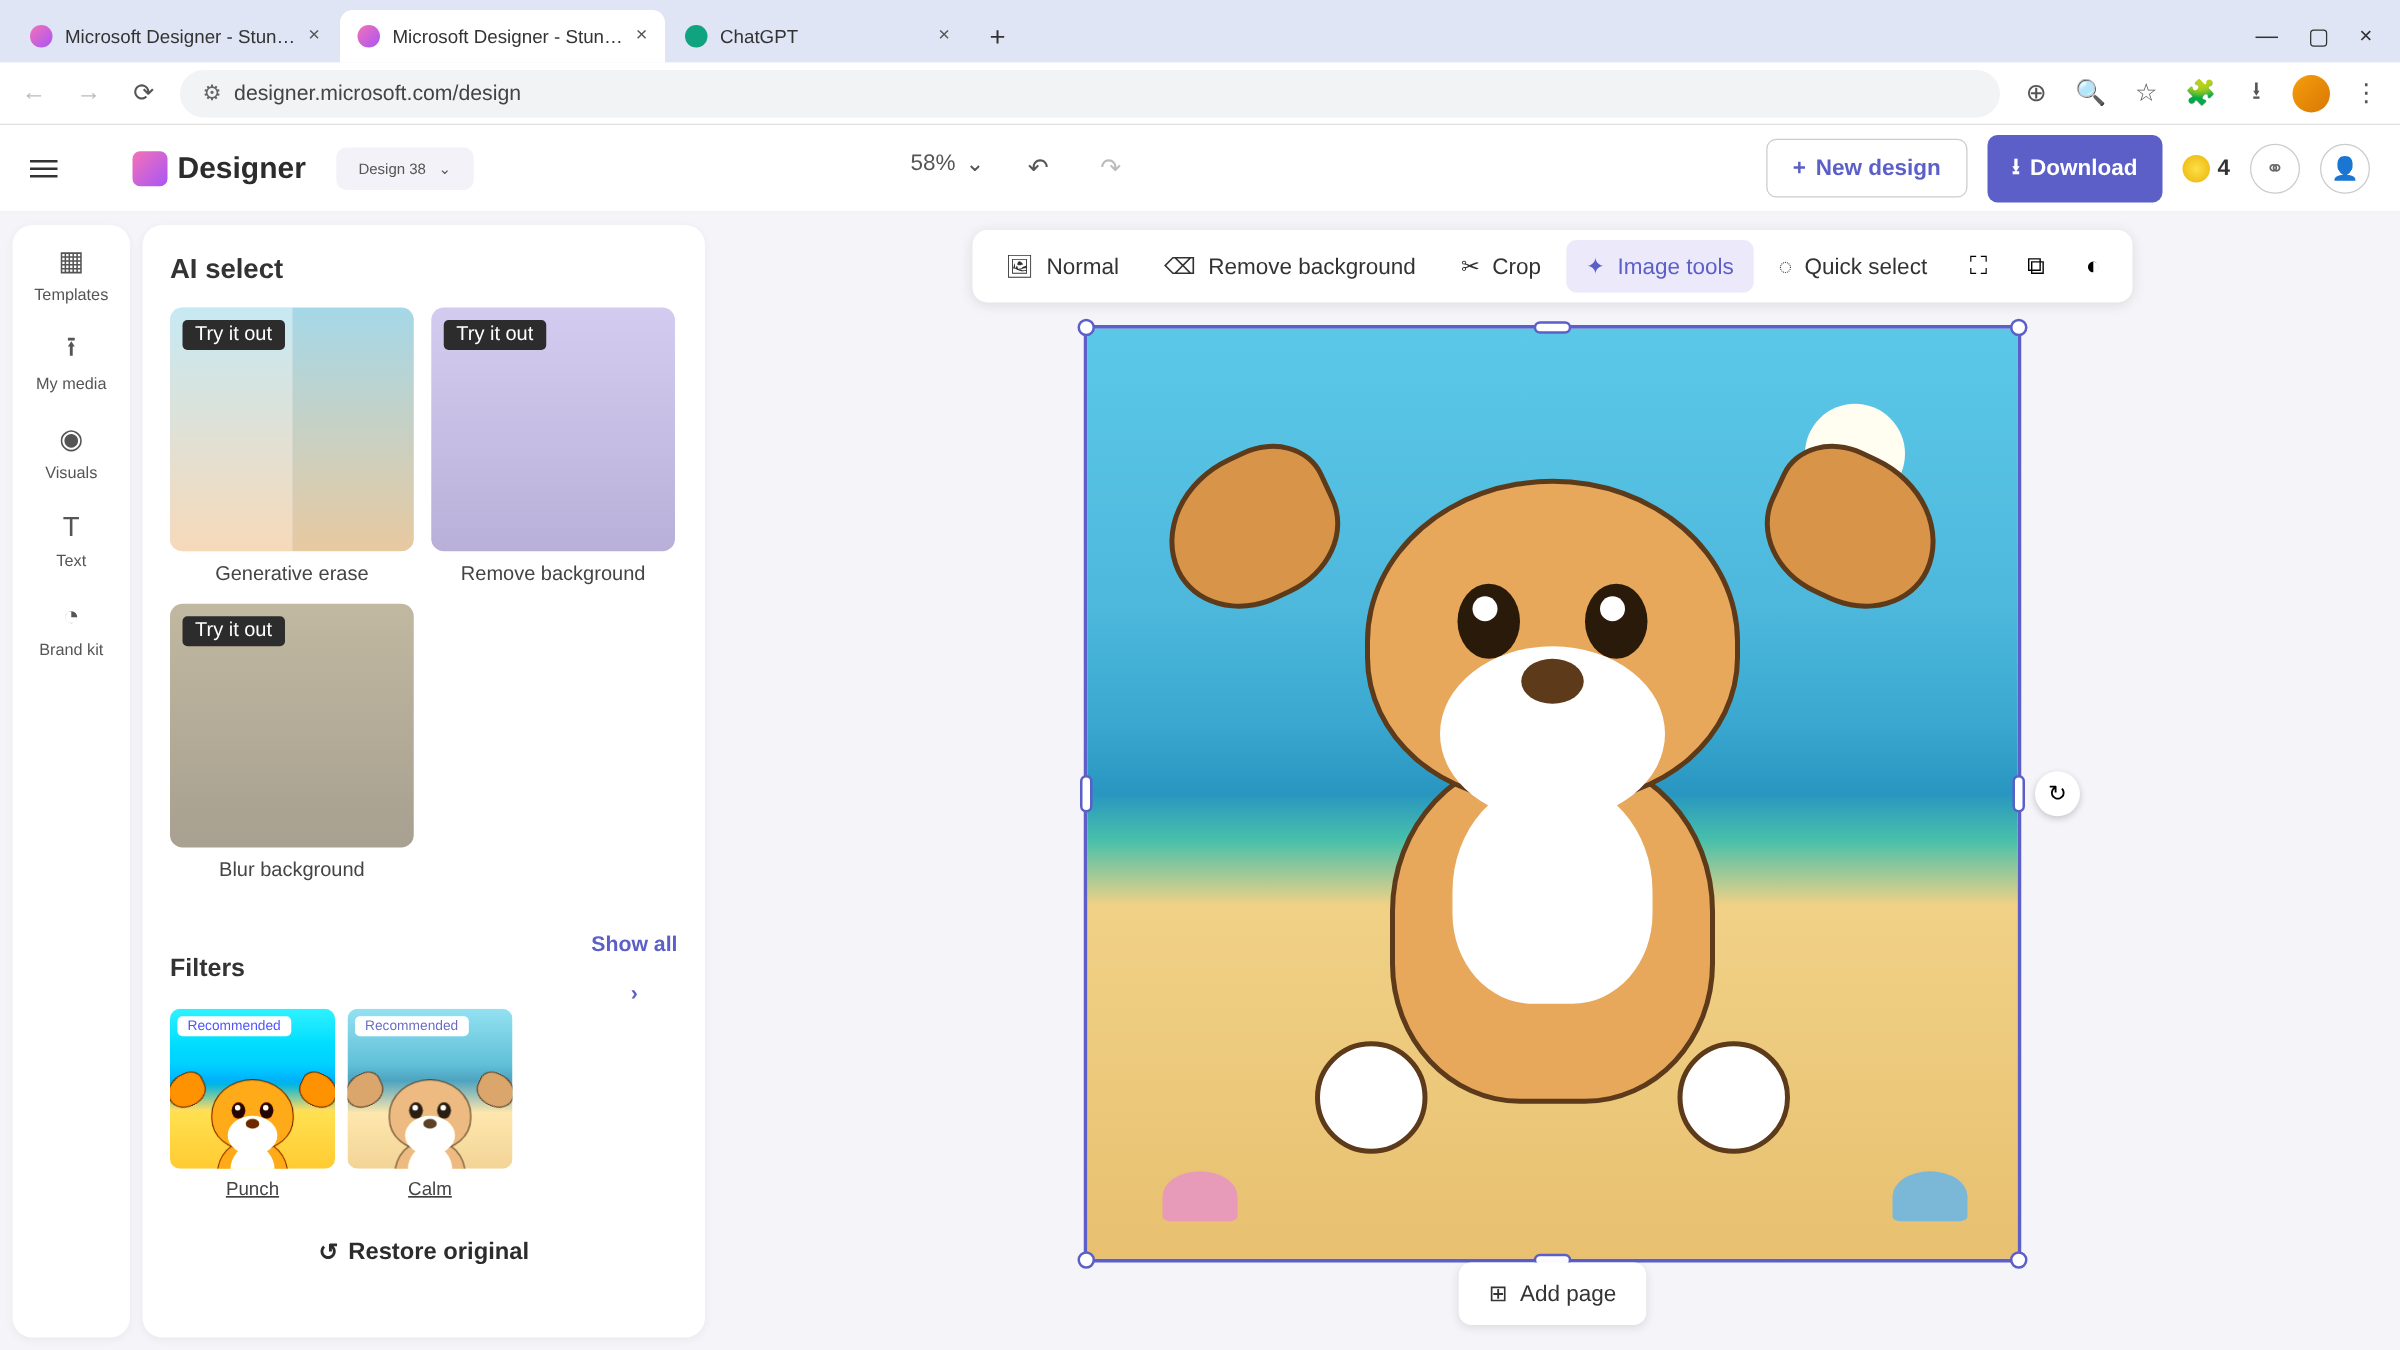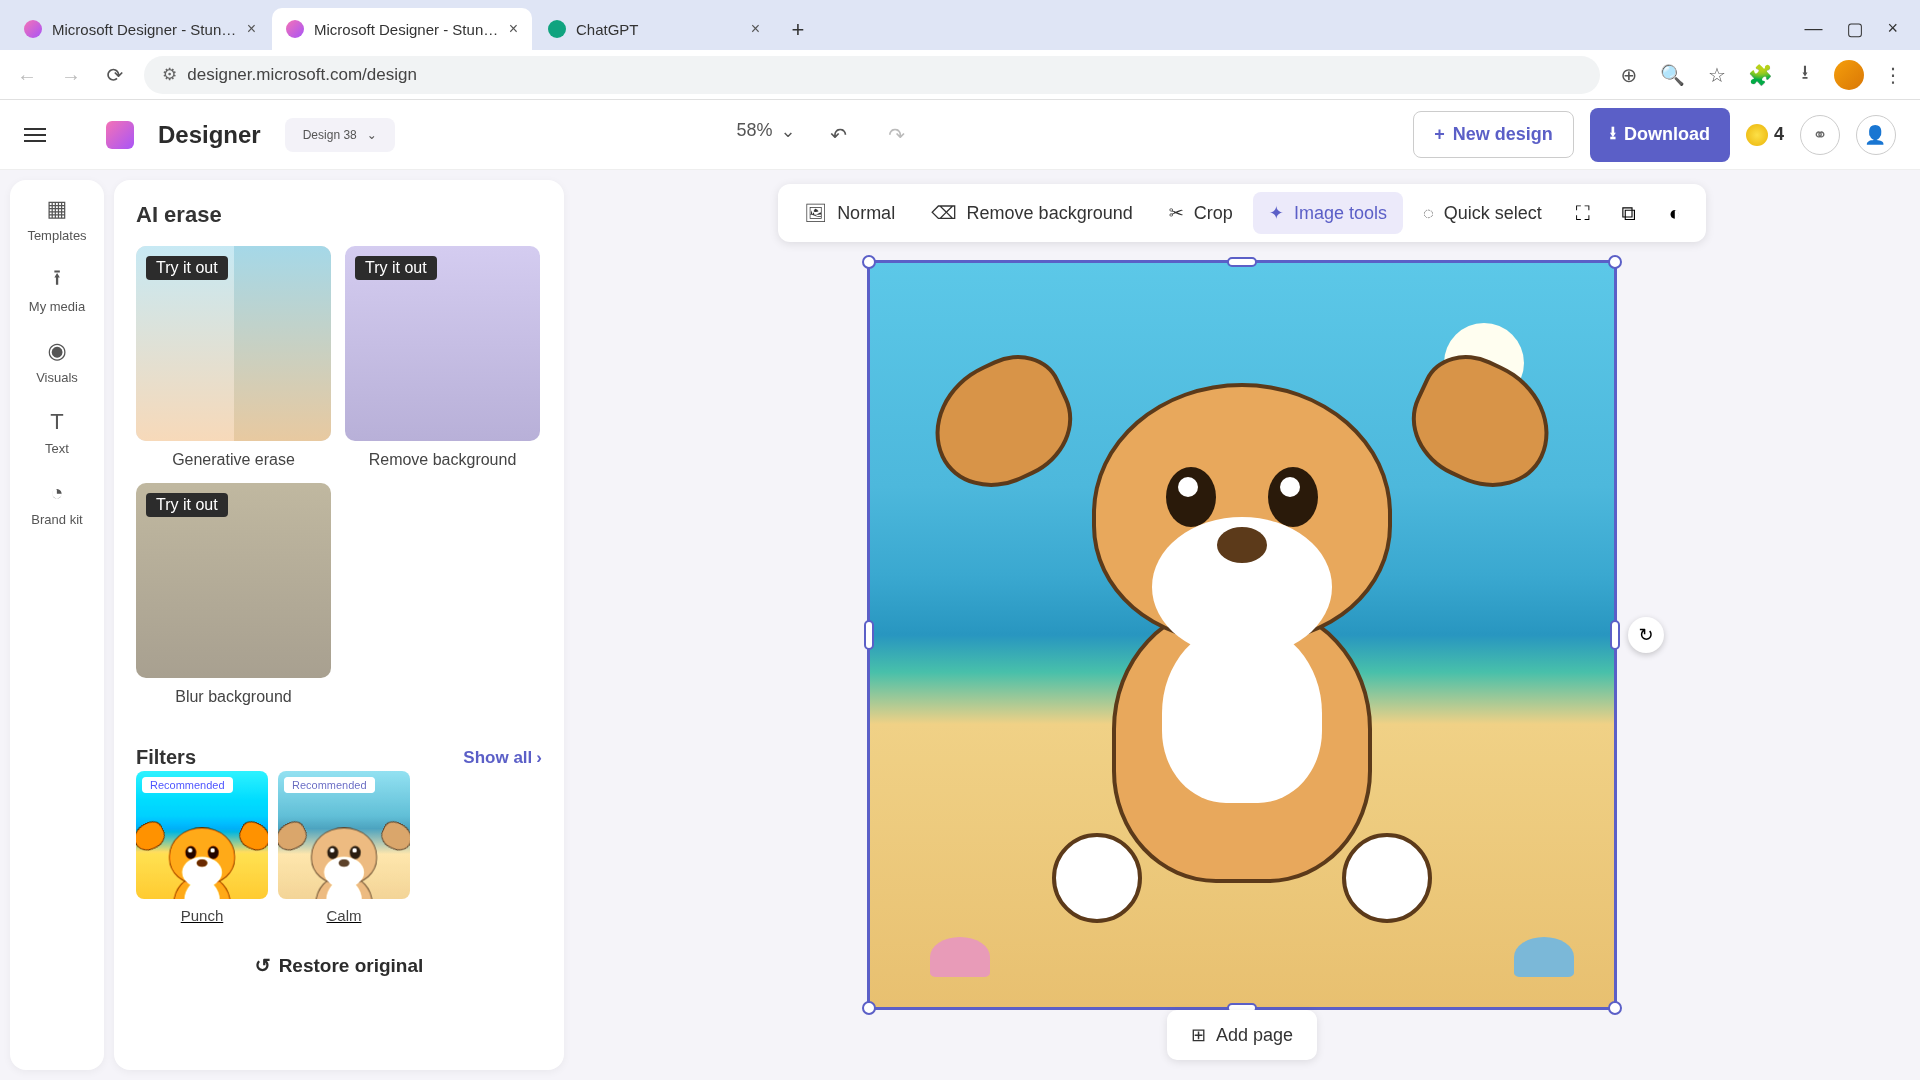--- a/index.html
+++ b/index.html
@@ -20,21 +20,21 @@
 .nav-icon.disabled { color: #bbb; }
 .url-box { flex: 1; background: #f1f3f4; border-radius: 24px; height: 38px; display: flex; align-items: center; padding: 0 18px; font-size: 17px; color: #444; }
 .url-box .lock { margin-right: 10px; color: #666; }
 .toolbar-icons { display: flex; gap: 14px; align-items: center; }
 .avatar { width: 30px; height: 30px; border-radius: 50%; background: linear-gradient(135deg, #f59e0b, #d97706); }
 
 
 .app-header { height: 70px; background: #fff; display: flex; align-items: center; padding: 0 24px; border-bottom: 1px solid #eee; }
 .hamburger { width: 40px; height: 40px; display: flex; flex-direction: column; justify-content: center; gap: 4px; cursor: pointer; margin-right: 18px; }
 .hamburger span { height: 2px; background: #333; width: 22px; }
-.logo { display: flex; align-items: flex-end; gap: 24px; font-size: 24px; font-weight: 700; color: #2c2c2c; margin-right: 24px; padding-left: 24px; }
+.logo { display: flex; align-items: flex-end; gap: 8px; font-size: 24px; font-weight: 700; color: #2c2c2c; margin-right: 24px; padding-left: 24px; }
 .logo-icon { width: 28px; height: 28px; background: linear-gradient(135deg, #f472b6, #a855f7); border-radius: 6px; }
 .design-dropdown { background: #f3f2f8; padding: 10px 18px; border-radius: 8px; display: flex; align-items: center; gap: 10px; font-size: 12px; color: #555; cursor: pointer; }
 .zoom-control { margin-left: auto; margin-right: auto; display: flex; align-items: flex-start; gap: 28px; transform: translateX(-80px); }
 .zoom-level { display: flex; align-items: center; gap: 8px; font-size: 18px; color: #555; }
 .header-right { display: flex; align-items: center; gap: 16px; }
 .btn { display: flex; align-items: center; gap: 8px; padding: 12px 20px; border-radius: 8px; font-size: 18px; font-weight: 600; cursor: pointer; border: none; }
 .btn-outline { background: #fff; border: 1.5px solid #ccc; color: #5b5fc7; }
 .btn-primary { background: #5b5fc7; color: #fff; }
 .credits { display: flex; align-items: center; gap: 6px; font-size: 18px; font-weight: 600; color: #333; }
 .coin { width: 22px; height: 22px; border-radius: 50%; background: radial-gradient(circle, #fde047, #eab308); }
@@ -57,21 +57,21 @@
 .ai-thumb { width: 195px; height: 195px; border-radius: 10px; overflow: hidden; position: relative; background: #ddd; }
 .ai-thumb .half { position: absolute; top: 0; bottom: 0; width: 50%; }
 .ai-thumb .half.l { left: 0; background: linear-gradient(180deg, #c7e9f4, #f7d9b9); }
 .ai-thumb .half.r { right: 0; background: linear-gradient(180deg, #a5d8e8, #e8c9a0); }
 .ai-thumb.skate { background: linear-gradient(180deg, #d4ccf0, #b8b0d8); }
 .ai-thumb.basket { background: linear-gradient(180deg, #c0b8a0, #a8a090); filter: blur(0px); }
 .try-badge { position: absolute; top: 10px; left: 10px; background: #2c2c2c; color: #fff; font-size: 16px; padding: 3px 10px; border-radius: 4px; z-index: 2; }
 .ai-label { text-align: center; font-size: 16px; color: #444; margin-top: 10px; }
 .filters-header { display: flex; justify-content: space-between; align-items: center; margin-bottom: 2px; }
 .filters-title { font-size: 20px; font-weight: 700; color: #333; }
-.show-all { color: #5b5fc7; font-size: 17px; font-weight: 600; cursor: pointer; display: flex; align-items: center; gap: 4px; }
+.show-all { color: #5b5fc7; font-size: 17px; font-weight: 600; cursor: pointer; display: flex; align-items: center; gap: 19px; flex-direction: column; }
 .filter-grid { display: flex; gap: 10px; }
 .filter-card { width: 132px; cursor: pointer; text-decoration: underline; }
 .filter-thumb { width: 132px; height: 128px; border-radius: 8px; background: linear-gradient(180deg, #6dd3e8, #3bb5d4 35%, #2a9bc0 45%, #f0d186 65%, #e8c070); position: relative; overflow: hidden; }
 .filter-thumb.selected { border: 3px solid #5b5fc7; }
 .filter-thumb.punch { filter: saturate(1.6) contrast(1.2); }
 .filter-thumb.calm { filter: saturate(0.7) brightness(1.1); }
 .rec-badge { position: absolute; top: 6px; left: 6px; background: #eef; color: #5b5fc7; font-size: 11px; padding: 2px 8px; border-radius: 4px; }
 .filter-label { text-align: center; font-size: 15px; color: #444; margin-top: 8px; }
 .restore { text-align: center; font-size: 19px; font-weight: 600; color: #2c2c2c; margin-top: 30px; cursor: pointer; display: flex; align-items: center; justify-content: center; gap: 8px; }
 
@@ -219,21 +219,21 @@
         <span class="rail-icon">T</span>
         <span>Text</span>
       </div>
     <div class="rail-item">
         <span class="rail-icon">◔</span>
         <span>Brand kit</span>
       </div>
   </div>
 
   <div class="side-panel">
-    <div class="panel-title">AI erase</div>
+    <div class="panel-title">AI select</div>
     <div class="ai-grid">
       <div class="ai-card">
         <div class="ai-thumb">
             <span class="try-badge">Try it out</span>
             <div class="half l"></div>
             <div class="half r"></div>
           </div>
         <div class="ai-label">Generative erase</div>
       </div>
       <div class="ai-card">

